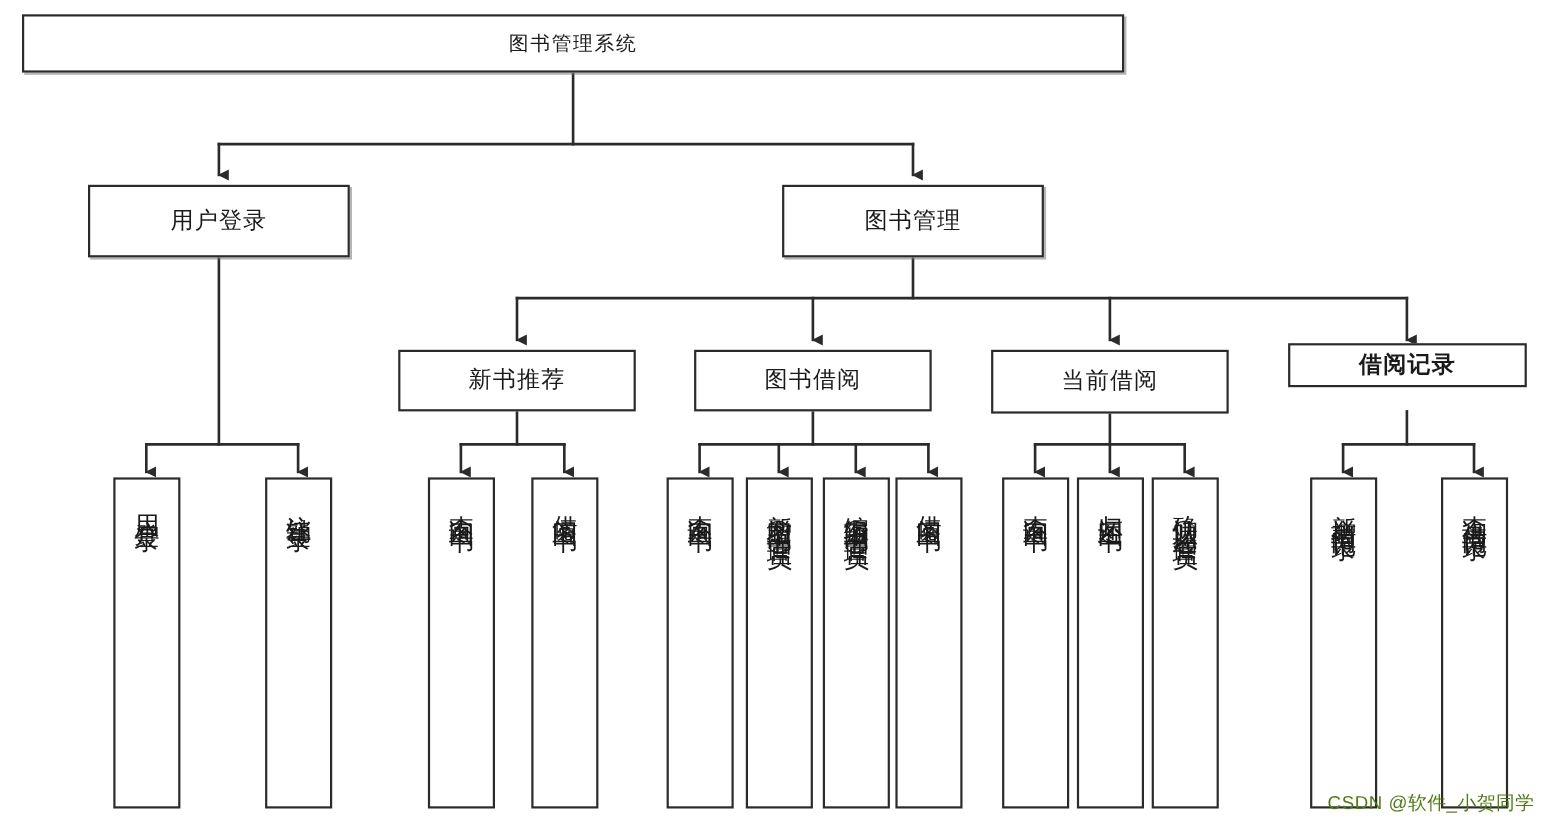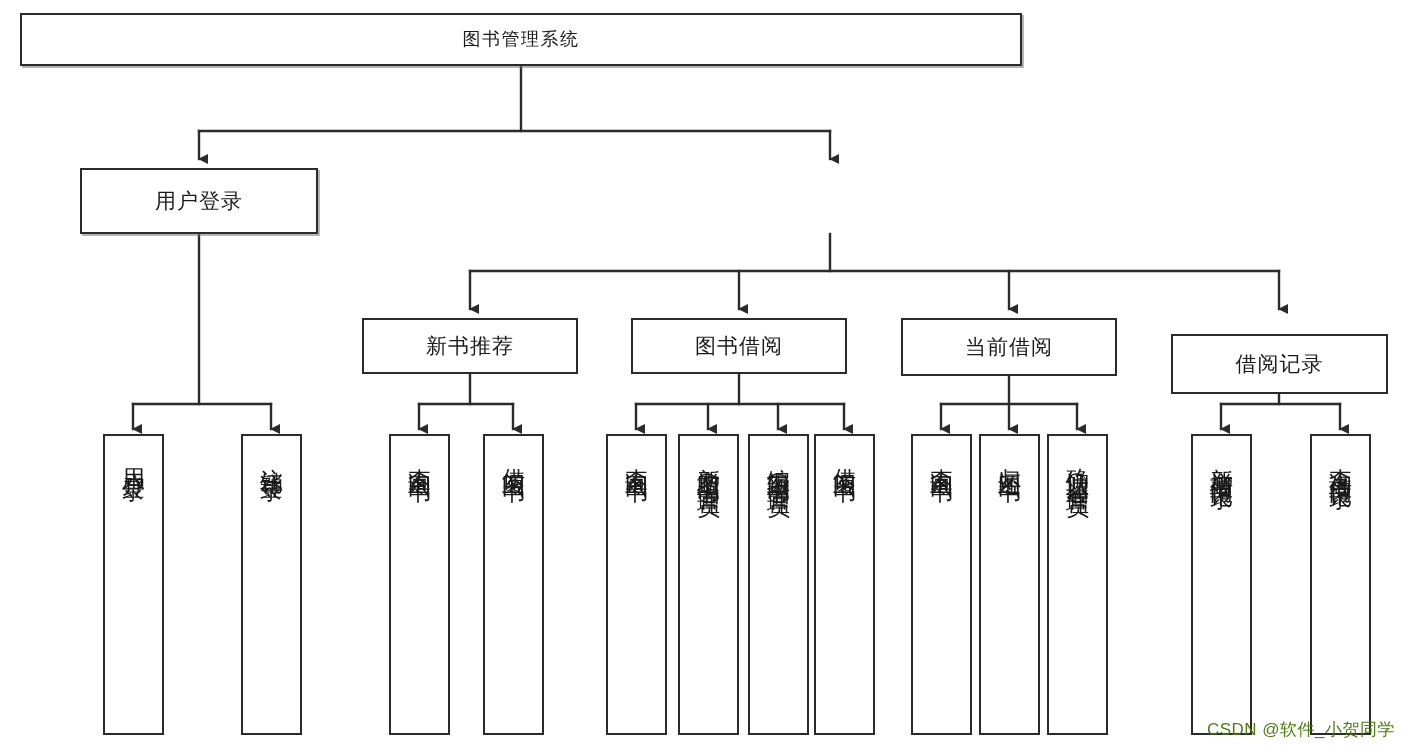--- a/index.html
+++ b/index.html
@@ -136,34 +136,37 @@
   </svg>
 
   <div class="node horiz root shadowed" style="left:20px;top:13px;width:1002px;height:53px;">
     <span class="lbl">图书管理系统</span>
   </div>
 
   <div class="node horiz shadowed" style="left:80px;top:168px;width:238px;height:66px;">
     <span class="lbl">用户登录</span>
   </div>
 
+  <div class="node horiz shadowed" style="left:711px;top:168px;width:238px;height:66px;">
+    <span class="lbl">图书管理</span>
+  </div>
 
   <div class="node horiz" style="left:362px;top:318px;width:216px;height:56px;">
     <span class="lbl">新书推荐</span>
   </div>
 
   <div class="node horiz" style="left:631px;top:318px;width:216px;height:56px;">
     <span class="lbl">图书借阅</span>
   </div>
 
   <div class="node horiz" style="left:901px;top:318px;width:216px;height:58px;">
     <span class="lbl">当前借阅</span>
   </div>
 
-  <div class="node horiz" style="left:1171px;top:334px;width:217px;height:60px;">
+  <div class="node horiz" style="left:1171px;top:312px;width:217px;height:40px;font-weight:bold;">
     <span class="lbl">借阅记录</span>
   </div>
 
   <div class="node vert" style="left:103px;top:434px;width:61px;height:301px;">
     <span class="lbl">用户登录</span>
   </div>
 
   <div class="node vert" style="left:241px;top:434px;width:61px;height:301px;">
     <span class="lbl">注销登录</span>
   </div>

